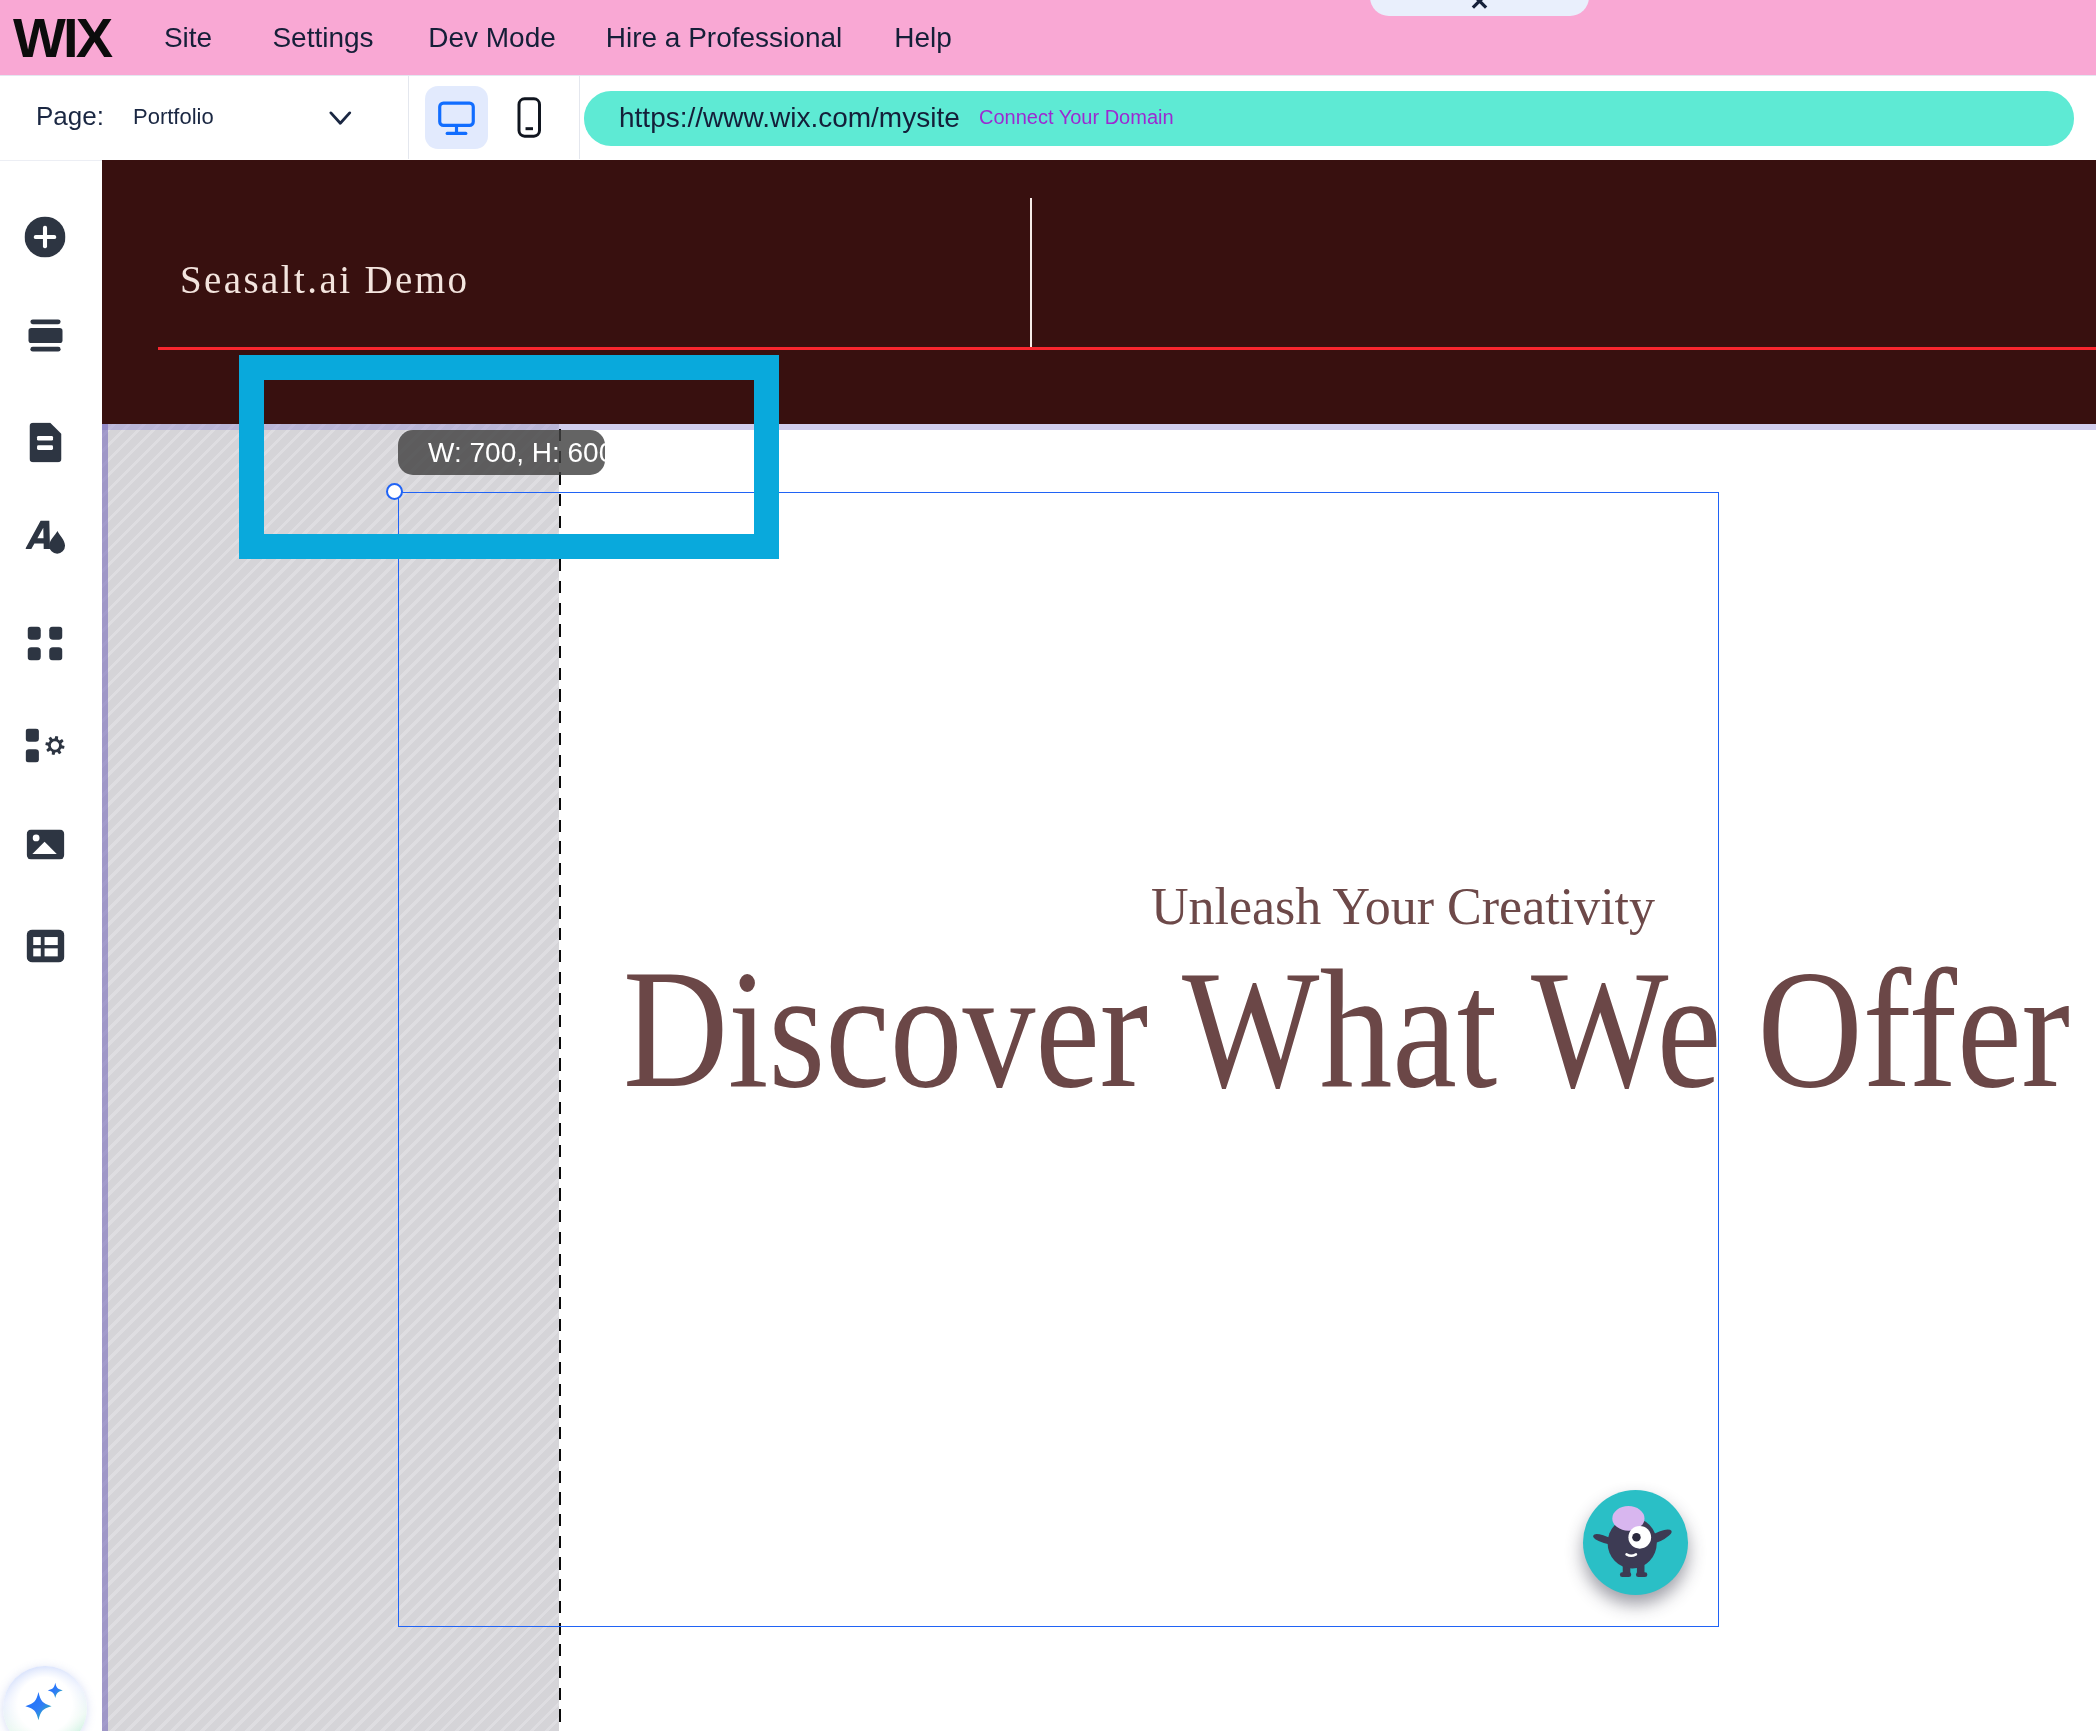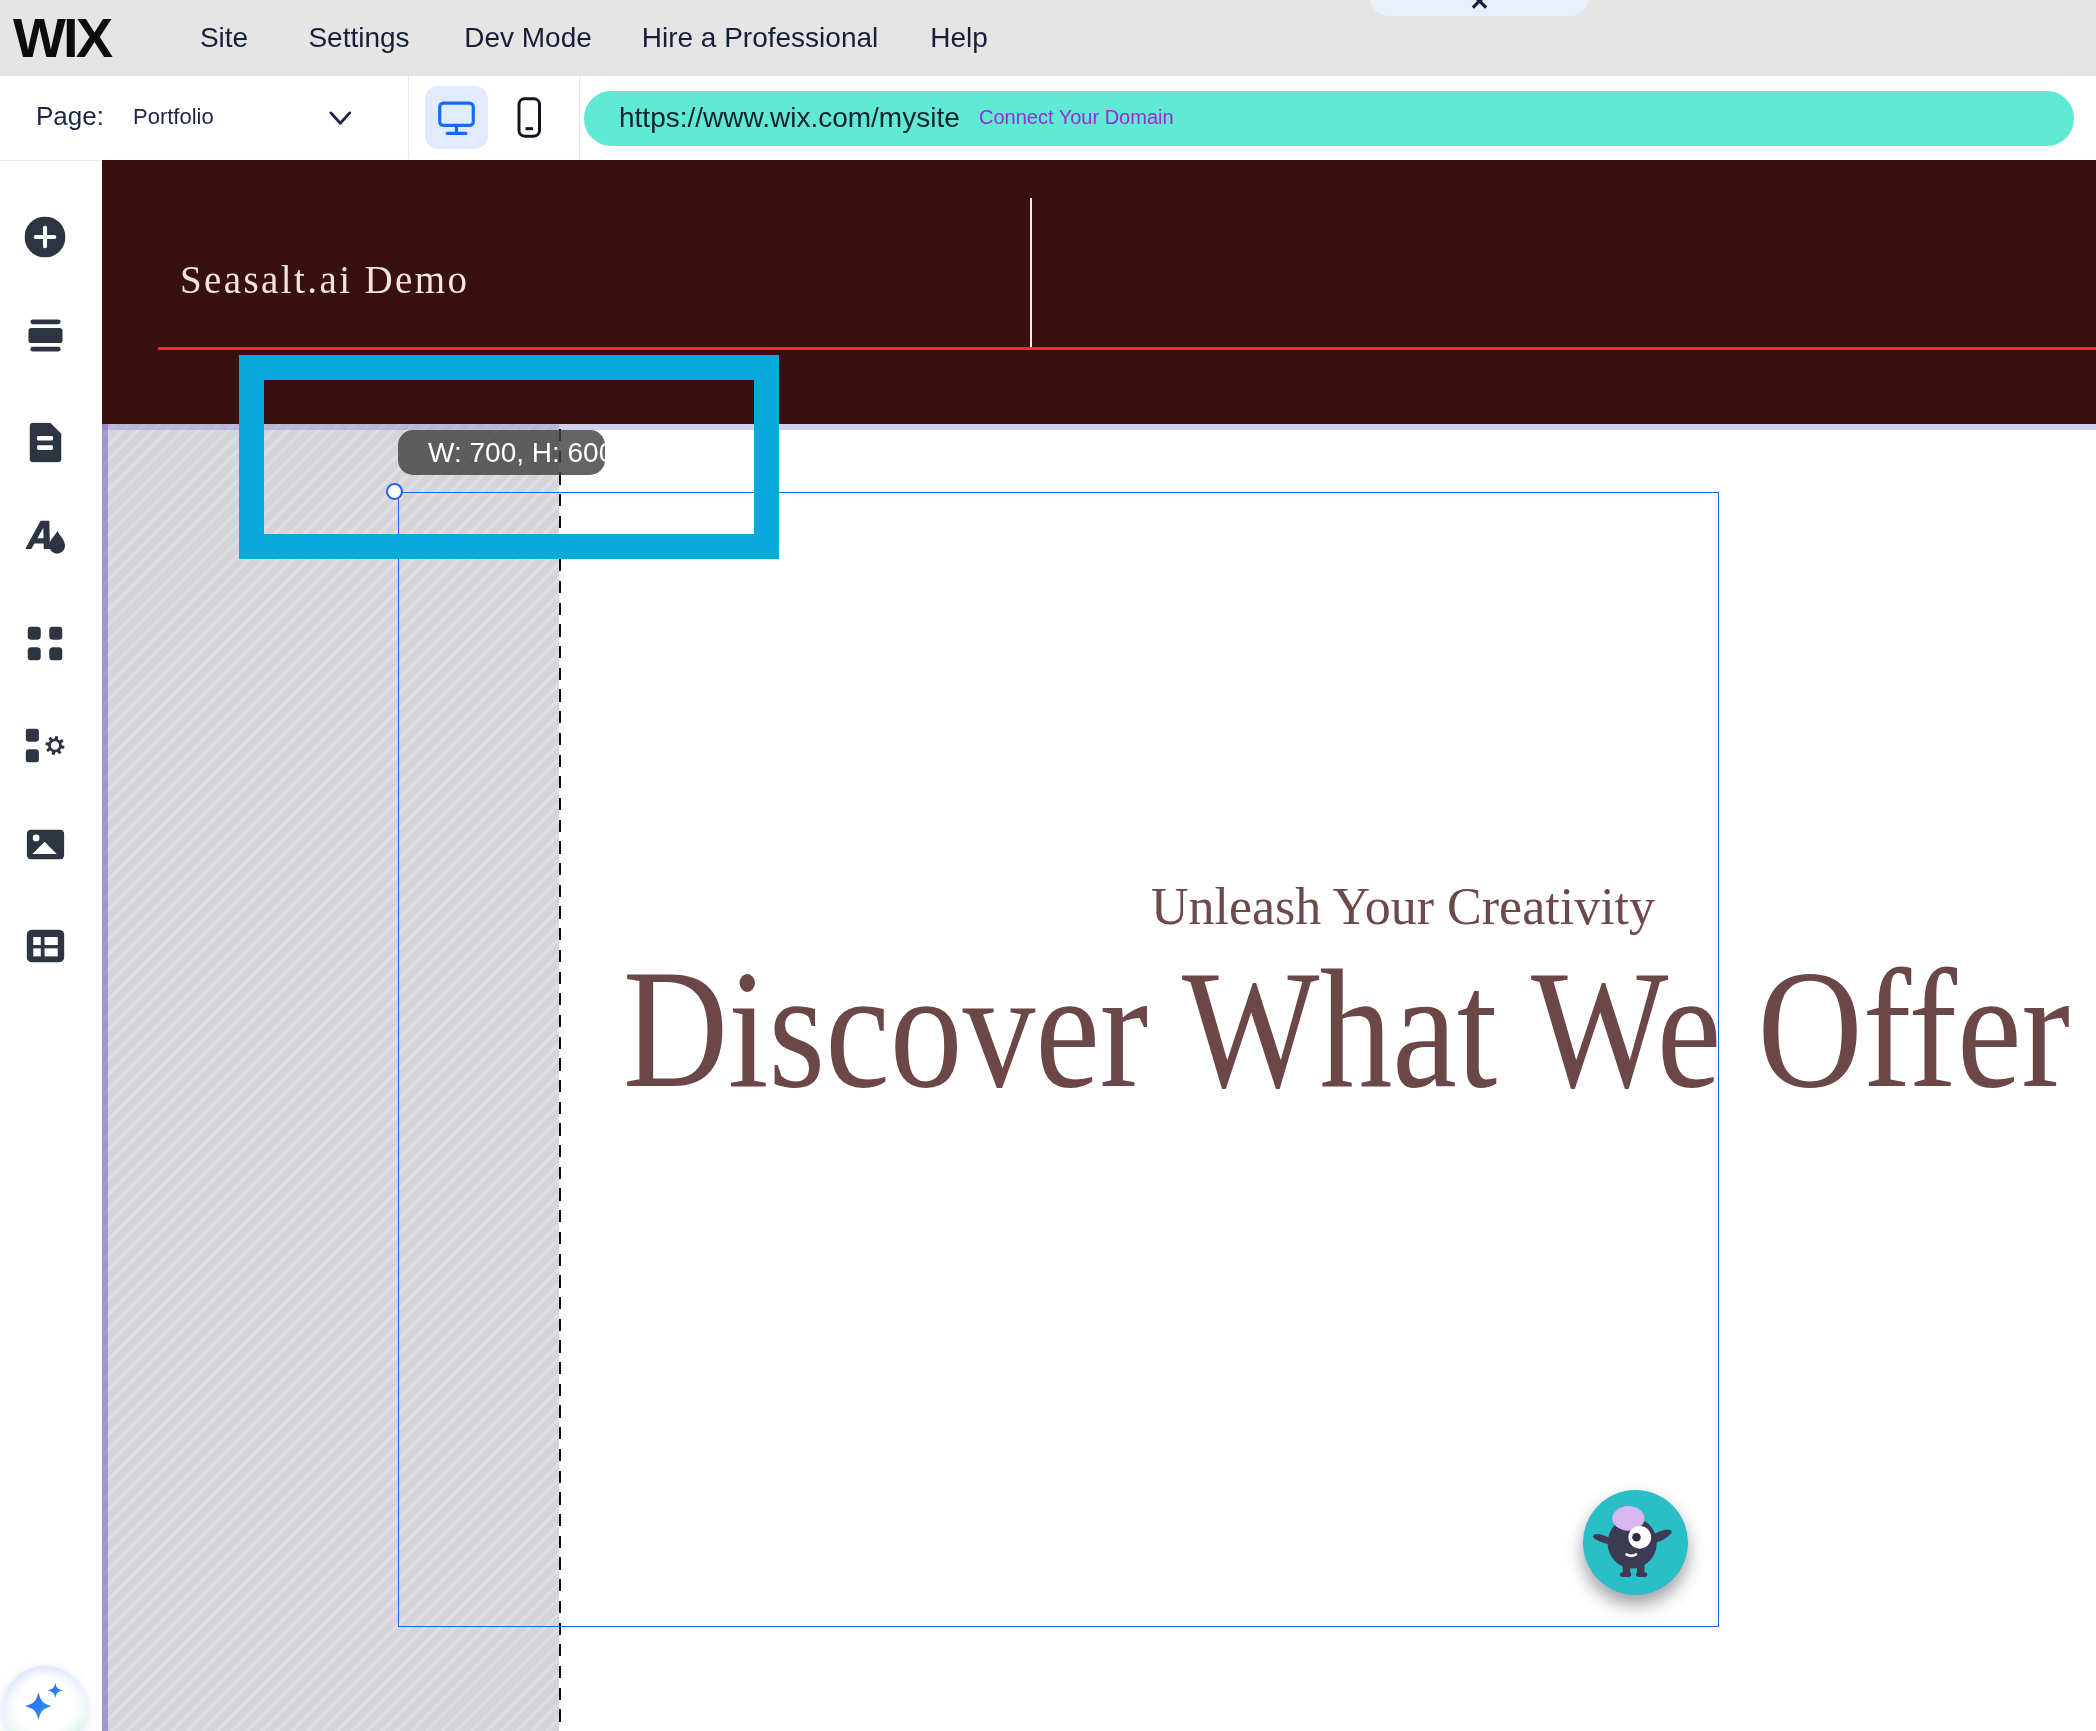--- a/index.html
+++ b/index.html
@@ -14,23 +14,23 @@
     --selection-blue:#2063f5;
     --hero-text:#6b4747;
     --chat-teal:#2abfc6;
   }
   *{margin:0;padding:0;box-sizing:border-box;}
   html,body{width:2097px;height:1732px;overflow:hidden;background:#fff;}
   body{font-family:"Liberation Sans",sans-serif;position:relative;}
   #app{position:absolute;inset:0;width:2097px;height:1732px;overflow:hidden;background:#fff;}
 
   
-  .menubar{position:absolute;left:0;top:0;width:2097px;height:76px;background:#e5e5e5;border-bottom:0.9px solid #e4e7f0;z-index:50;}
+  .menubar{position:absolute;left:0;top:0;width:2097px;height:76px;background:#f9a8d4;border-bottom:0.9px solid #e4e7f0;z-index:50;}
   .wix-logo{position:absolute;left:13px;top:0;height:76px;line-height:76px;font-size:56px;font-weight:800;letter-spacing:-2.8px;color:#0c0c0c;font-family:"Liberation Sans",sans-serif;}
-  .menu-item{position:absolute;top:0;height:75px;line-height:75px;transform:translateX(-50%);font-size:28px;color:var(--navy);white-space:nowrap;cursor:pointer;margin-left:36px;}
+  .menu-item{position:absolute;top:0;height:75px;line-height:75px;transform:translateX(-50%);font-size:28px;color:var(--navy);white-space:nowrap;cursor:pointer;}
   .mi-0{left:188px;} .mi-1{left:323px;} .mi-2{left:492px;} .mi-3{left:724px;} .mi-4{left:923px;}
 
   
   .top-toast{position:absolute;left:1370px;top:-22.6px;width:219px;height:39px;background:#e9effc;border-radius:19px;z-index:60;text-align:center;}
   .top-toast .x{position:absolute;left:50%;transform:translateX(-50%);bottom:1.9px;font-size:24.5px;font-weight:700;color:#15203a;line-height:1;}
 
   
   .pagebar{position:absolute;left:0;top:76px;width:1991px;height:84px;background:#fff;z-index:49;text-align:center;}
   .page-label{position:absolute;left:36px;top:0;height:84px;line-height:81px;font-size:26px;color:#1a2742;}
   .page-value{position:absolute;left:133px;top:0;height:84px;line-height:81px;font-size:22px;color:#1a2742;}

